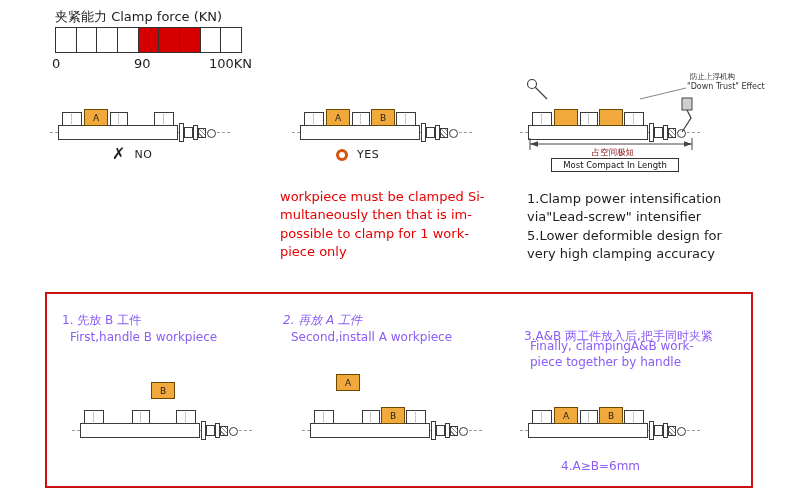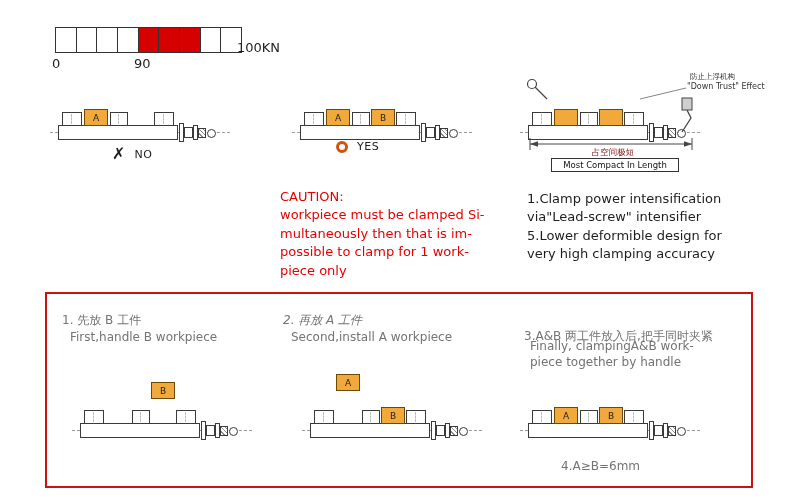--- a/index.html
+++ b/index.html
@@ -10,21 +10,21 @@
   .pre{white-space:pre-line;}
 
   .clamp-title{left:55px;top:8px;font-size:13px;color:#1d1d1d;}
   .scale{left:55px;top:27px;width:187px;height:26px;display:flex;border:1px solid #333;background:#fff;}
   .scale .cell{flex:1;border-right:1px solid #333;background:#fff;}
   .scale .cell:last-child{border-right:none;}
   .scale .cell.red{background:var(--scale-red,#d60000);}
   .tick{font-size:13px;color:#1d1d1d;}
   .t0{left:52px;top:56px;}
   .t50{left:134px;top:56px;}
-  .t100{left:209px;top:40px;margin-left:28px;}
+  .t100{left:209px;top:56px;}
   .optional{left:432px;top:10px;font-size:13.5px;line-height:1.4;color:#333;}
 
   
   .vise{position:absolute;width:170px;height:56px;}
   .vise>div{position:absolute;}
   .centerline{left:-8px;top:34px;width:180px;border-top:1px dashed #9a9a9a;}
   .vbody{left:0;top:27px;width:120px;height:15px;border:1px solid #3a3a3a;background:#fff;}
   .jaw{top:14px;height:14px;border:1px solid #3a3a3a;background:#fff;}
   .jaw::after{content:"";position:absolute;left:45%;top:1px;bottom:1px;border-left:1px dashed #bdbdbd;}
   .j1{left:4px;width:20px;}
@@ -47,33 +47,34 @@
   .mark-row{display:flex;align-items:center;gap:9px;}
   .x-mark{font-size:16px;font-weight:700;color:#1d1d1d;line-height:1;}
   .ring{width:12px;height:12px;border:3px solid var(--ring-orange,#d4510e);border-radius:50%;background:#fff;}
   .mark-label{font-size:11px;color:#222;letter-spacing:.5px;}
 
   .cn-caution{left:55px;top:190px;font-size:12px;line-height:1.6;color:var(--caution-red,#e60000);}
   .en-caution{left:280px;top:188px;font-size:13px;line-height:1.42;color:var(--caution-red,#e60000);}
   .features{left:527px;top:190px;font-size:13px;line-height:1.42;color:#1d1d1d;}
 
   .steps-box{left:45px;top:292px;width:708px;height:196px;border:2px solid var(--box-red,#cc1111);}
-  .step-cn,.step-en{font-size:12px;color:#737373;line-height:1.35;}
+  .step-cn,.step-en{font-size:12px;color:#8b5cf6;line-height:1.35;}
 
   .callout{font-size:7.5px;color:#333;white-space:nowrap;}
   .compact-cn{left:528px;top:147px;width:170px;text-align:center;font-size:8.5px;color:#8a1010;}
   .compact-box{left:551px;top:158px;width:128px;border:1px solid #333;text-align:center;
                font-size:8.5px;padding:1px 0;color:#111;background:#fff;}
   .overlay{position:absolute;pointer-events:none;}
 </style>
 </head>
 <body>
 
 <div class="canvas">
 
+  <div class="abs clamp-title">夹紧能力 Clamp force (KN)</div>
   <div class="abs scale">
       <div class="cell"></div>
       <div class="cell"></div>
       <div class="cell"></div>
       <div class="cell"></div>
       <div class="cell red"></div>
       <div class="cell red"></div>
       <div class="cell red"></div>
       <div class="cell"></div>
       <div class="cell"></div>
@@ -108,21 +109,21 @@
     <div class="jaw j2"></div>
     <div class="jaw j3"></div>
     <div class="wp s1">A</div>
     <div class="wp s2">B</div>
     <div class="f1"></div>
     <div class="rod"></div>
     <div class="f2"></div>
     <div class="nut"></div>
     <div class="knob"></div>
   </div>
-  <div class="abs mark-row" style="left:336px;top:140px;text-align:right;">
+  <div class="abs mark-row" style="left:336px;top:148px;text-align:right;">
     <span class="ring"></span>
     <span class="mark-label">YES</span>
   </div>
 
   <div class="vise" style="left:528px;top:98px;">
     <div class="centerline"></div>
     <div class="vbody"></div>
     <div class="jaw j1"></div>
     <div class="jaw j2"></div>
     <div class="jaw j3"></div>
@@ -145,21 +146,20 @@
     <line x1="172" y1="70" x2="172" y2="82" stroke="#444" stroke-width="1"></line>
     <polygon points="10,76 18,73.2 18,78.8" fill="#444"></polygon>
     <polygon points="172,76 164,73.2 164,78.8" fill="#444"></polygon>
   </svg>
   <div class="abs callout" style="left:690px;top:72px;">防止上浮机构</div>
   <div class="abs callout" style="left:687px;top:82px;font-size:8px;">"Down Trust" Effect</div>
   <div class="abs compact-cn">占空间极短</div>
   <div class="abs compact-box">Most Compact In Length</div>
 
   <div class="abs en-caution">
-    <div>CAUTION:</div>
     <div class="pre">workpiece must be clamped Si-
 multaneously then that is im-
 possible to clamp for 1 work-
 piece only</div>
   </div>
   <div class="abs features pre">1.Clamp power intensification
 via"Lead-screw" intensifier
 5.Lower deformible design for
 very high clamping accuracy</div>
 

